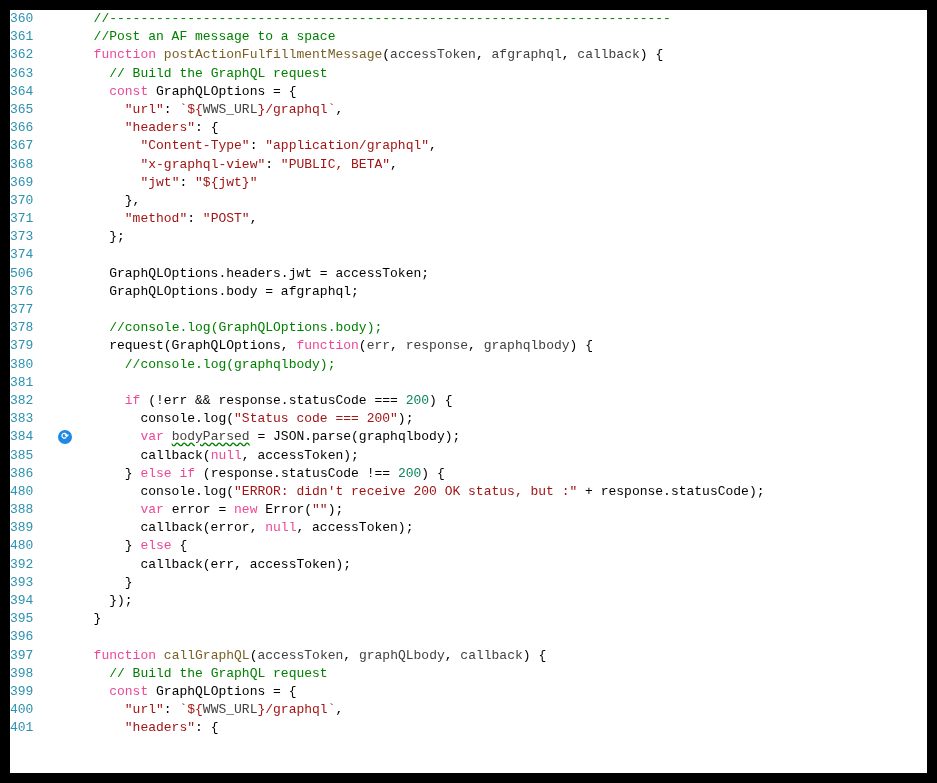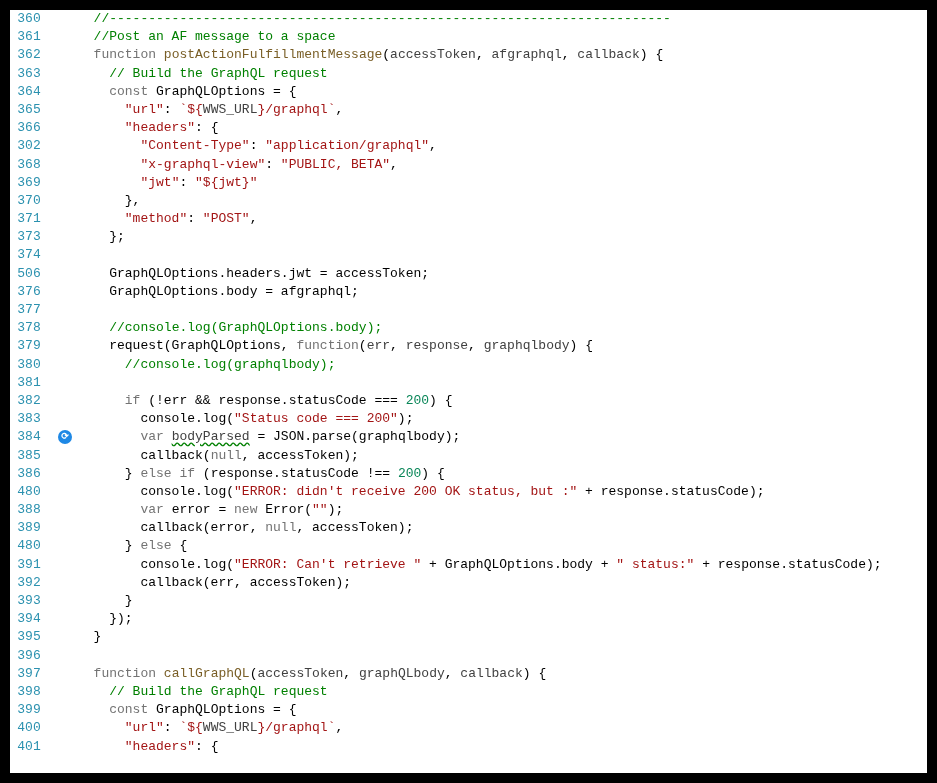--- a/index.html
+++ b/index.html
@@ -17,36 +17,36 @@
     overflow: hidden;
     position: relative;
   }
   .line {
     display: flex;
     white-space: pre;
     height: 18.2px;
   }
   .lineno {
     width: 48px;
-    text-align: center;
+    text-align: left;
     color: #2b91af;
     padding-right: 10px;
     flex-shrink: 0;
     user-select: none;
   }
   .gutter {
     width: 20px;
     flex-shrink: 0;
     position: relative;
   }
   .code {
     flex: 1;
   }
   .tok-comment { color: #008000; }
-  .tok-keyword { color: #737373; text-align: right; }
+  .tok-keyword { color: #ec4899; text-align: right; }
   .tok-funcdef { color: #795e26; }
   .tok-string { color: #a31515; }
   .tok-number { color: #098658; text-align: center; }
   .tok-param { color: #404040; }
   .tok-default { color: #000; }
   .badge {
     width: 14px;
     height: 14px;
     border-radius: 50%;
     background: #1e88e5;
@@ -70,21 +70,21 @@
 <body>
 
 <div class="editor" id="editor">
     <div class="line"><div class="lineno">360</div><div class="gutter"></div><div class="code"><span class="tok-comment">  //------------------------------------------------------------------------</span></div></div>
     <div class="line"><div class="lineno">361</div><div class="gutter"></div><div class="code"><span class="tok-comment">  //Post an AF message to a space</span></div></div>
     <div class="line"><div class="lineno">362</div><div class="gutter"></div><div class="code"><span class="tok-default">  </span><span class="tok-keyword">function</span><span class="tok-default"> </span><span class="tok-funcdef">postActionFulfillmentMessage</span><span class="tok-default">(</span><span class="tok-param">accessToken</span><span class="tok-default">, </span><span class="tok-param">afgraphql</span><span class="tok-default">, </span><span class="tok-param">callback</span><span class="tok-default">) {</span></div></div>
     <div class="line"><div class="lineno">363</div><div class="gutter"></div><div class="code"><span class="tok-default">    </span><span class="tok-comment">// Build the GraphQL request</span></div></div>
     <div class="line"><div class="lineno">364</div><div class="gutter"></div><div class="code"><span class="tok-default">    </span><span class="tok-keyword">const</span><span class="tok-default"> GraphQLOptions = {</span></div></div>
     <div class="line"><div class="lineno">365</div><div class="gutter"></div><div class="code"><span class="tok-default">      </span><span class="tok-string">"url"</span><span class="tok-default">: </span><span class="tok-string">`${</span><span class="tok-param">WWS_URL</span><span class="tok-string">}/graphql`</span><span class="tok-default">,</span></div></div>
     <div class="line"><div class="lineno">366</div><div class="gutter"></div><div class="code"><span class="tok-default">      </span><span class="tok-string">"headers"</span><span class="tok-default">: {</span></div></div>
-    <div class="line"><div class="lineno">302</div><div class="gutter"></div><div class="code"><span class="tok-default">        </span><span class="tok-string">"Content-Type"</span><span class="tok-default">: </span><span class="tok-string">"application/graphql"</span><span class="tok-default">,</span></div></div>
+    <div class="line"><div class="lineno">367</div><div class="gutter"></div><div class="code"><span class="tok-default">        </span><span class="tok-string">"Content-Type"</span><span class="tok-default">: </span><span class="tok-string">"application/graphql"</span><span class="tok-default">,</span></div></div>
     <div class="line"><div class="lineno">368</div><div class="gutter"></div><div class="code"><span class="tok-default">        </span><span class="tok-string">"x-graphql-view"</span><span class="tok-default">: </span><span class="tok-string">"PUBLIC, BETA"</span><span class="tok-default">,</span></div></div>
     <div class="line"><div class="lineno">369</div><div class="gutter"></div><div class="code"><span class="tok-default">        </span><span class="tok-string">"jwt"</span><span class="tok-default">: </span><span class="tok-string">"${jwt}"</span></div></div>
     <div class="line"><div class="lineno">370</div><div class="gutter"></div><div class="code"><span class="tok-default">      },</span></div></div>
     <div class="line"><div class="lineno">371</div><div class="gutter"></div><div class="code"><span class="tok-default">      </span><span class="tok-string">"method"</span><span class="tok-default">: </span><span class="tok-string">"POST"</span><span class="tok-default">,</span></div></div>
     <div class="line"><div class="lineno">373</div><div class="gutter"></div><div class="code"><span class="tok-default">    };</span></div></div>
     <div class="line"><div class="lineno">374</div><div class="gutter"></div><div class="code"><span class="tok-default"></span></div></div>
     <div class="line"><div class="lineno">506</div><div class="gutter"></div><div class="code"><span class="tok-default">    GraphQLOptions.headers.jwt = accessToken;</span></div></div>
     <div class="line"><div class="lineno">376</div><div class="gutter"></div><div class="code"><span class="tok-default">    GraphQLOptions.body = afgraphql;</span></div></div>
     <div class="line"><div class="lineno">377</div><div class="gutter"></div><div class="code"><span class="tok-default"></span></div></div>
     <div class="line"><div class="lineno">378</div><div class="gutter"></div><div class="code"><span class="tok-default">    </span><span class="tok-comment">//console.log(GraphQLOptions.body);</span></div></div>
@@ -93,21 +93,20 @@
     <div class="line"><div class="lineno">381</div><div class="gutter"></div><div class="code"><span class="tok-default"></span></div></div>
     <div class="line"><div class="lineno">382</div><div class="gutter"></div><div class="code"><span class="tok-default">      </span><span class="tok-keyword">if</span><span class="tok-default"> (!err &amp;&amp; response.statusCode === </span><span class="tok-number">200</span><span class="tok-default">) {</span></div></div>
     <div class="line"><div class="lineno">383</div><div class="gutter"></div><div class="code"><span class="tok-default">        console.log(</span><span class="tok-string">"Status code === 200"</span><span class="tok-default">);</span></div></div>
     <div class="line"><div class="lineno">384</div><div class="gutter"><div class="badge">⟳</div></div><div class="code"><span class="tok-default">        </span><span class="tok-keyword">var</span><span class="tok-default"> </span><span class="tok-param squiggly">bodyParsed</span><span class="tok-default"> = JSON.parse(graphqlbody);</span></div></div>
     <div class="line"><div class="lineno">385</div><div class="gutter"></div><div class="code"><span class="tok-default">        callback(</span><span class="tok-keyword">null</span><span class="tok-default">, accessToken);</span></div></div>
     <div class="line"><div class="lineno">386</div><div class="gutter"></div><div class="code"><span class="tok-default">      } </span><span class="tok-keyword">else</span><span class="tok-default"> </span><span class="tok-keyword">if</span><span class="tok-default"> (response.statusCode !== </span><span class="tok-number">200</span><span class="tok-default">) {</span></div></div>
     <div class="line"><div class="lineno">480</div><div class="gutter"></div><div class="code"><span class="tok-default">        console.log(</span><span class="tok-string">"ERROR: didn't receive 200 OK status, but :"</span><span class="tok-default"> + response.statusCode);</span></div></div>
     <div class="line"><div class="lineno">388</div><div class="gutter"></div><div class="code"><span class="tok-default">        </span><span class="tok-keyword">var</span><span class="tok-default"> error = </span><span class="tok-keyword">new</span><span class="tok-default"> Error(</span><span class="tok-string">""</span><span class="tok-default">);</span></div></div>
     <div class="line"><div class="lineno">389</div><div class="gutter"></div><div class="code"><span class="tok-default">        callback(error, </span><span class="tok-keyword">null</span><span class="tok-default">, accessToken);</span></div></div>
     <div class="line"><div class="lineno">480</div><div class="gutter"></div><div class="code"><span class="tok-default">      } </span><span class="tok-keyword">else</span><span class="tok-default"> {</span></div></div>
-    <div class="line"><div class="lineno">391</div><div class="gutter"></div><div class="code"><span class="tok-default">        console.log(</span><span class="tok-string">"ERROR: Can't retrieve "</span><span class="tok-default"> + GraphQLOptions.body + </span><span class="tok-string">" status:"</span><span class="tok-default"> + response.statusCode);</span></div></div>
     <div class="line"><div class="lineno">392</div><div class="gutter"></div><div class="code"><span class="tok-default">        callback(err, accessToken);</span></div></div>
     <div class="line"><div class="lineno">393</div><div class="gutter"></div><div class="code"><span class="tok-default">      }</span></div></div>
     <div class="line"><div class="lineno">394</div><div class="gutter"></div><div class="code"><span class="tok-default">    });</span></div></div>
     <div class="line"><div class="lineno">395</div><div class="gutter"></div><div class="code"><span class="tok-default">  }</span></div></div>
     <div class="line"><div class="lineno">396</div><div class="gutter"></div><div class="code"><span class="tok-default"></span></div></div>
     <div class="line"><div class="lineno">397</div><div class="gutter"></div><div class="code"><span class="tok-default">  </span><span class="tok-keyword">function</span><span class="tok-default"> </span><span class="tok-funcdef">callGraphQL</span><span class="tok-default">(</span><span class="tok-param">accessToken</span><span class="tok-default">, </span><span class="tok-param">graphQLbody</span><span class="tok-default">, </span><span class="tok-param">callback</span><span class="tok-default">) {</span></div></div>
     <div class="line"><div class="lineno">398</div><div class="gutter"></div><div class="code"><span class="tok-default">    </span><span class="tok-comment">// Build the GraphQL request</span></div></div>
     <div class="line"><div class="lineno">399</div><div class="gutter"></div><div class="code"><span class="tok-default">    </span><span class="tok-keyword">const</span><span class="tok-default"> GraphQLOptions = {</span></div></div>
     <div class="line"><div class="lineno">400</div><div class="gutter"></div><div class="code"><span class="tok-default">      </span><span class="tok-string">"url"</span><span class="tok-default">: </span><span class="tok-string">`${</span><span class="tok-param">WWS_URL</span><span class="tok-string">}/graphql`</span><span class="tok-default">,</span></div></div>
     <div class="line"><div class="lineno">401</div><div class="gutter"></div><div class="code"><span class="tok-default">      </span><span class="tok-string">"headers"</span><span class="tok-default">: {</span></div></div>

